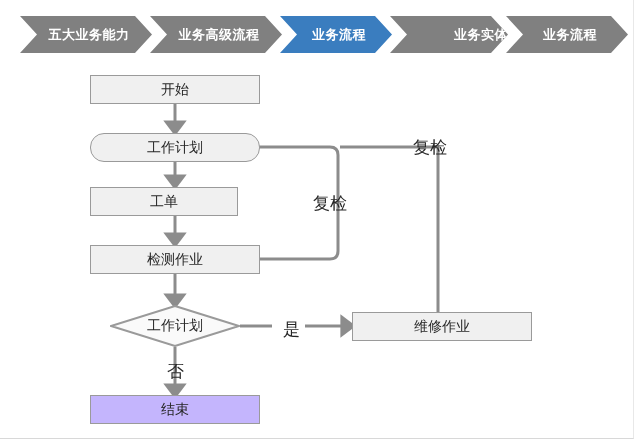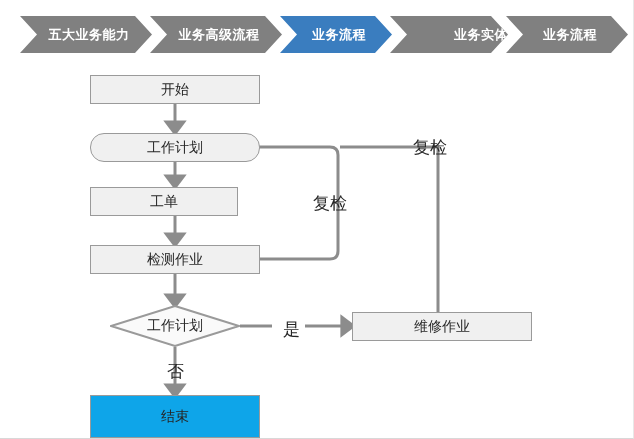--- a/index.html
+++ b/index.html
@@ -168,21 +168,21 @@
       </div>
       <div class="node" style="left: 90px; top: 187px; width: 148px; height: 29px; background: rgb(240, 240, 240); border-color: rgb(154, 154, 154);">
         <span>工单</span>
       </div>
       <div class="node" style="left: 90px; top: 245px; width: 170px; height: 29px; background: rgb(240, 240, 240); border-color: rgb(154, 154, 154); text-align: right;">
         <span>检测作业</span>
       </div>
       <div class="node" style="left: 352px; top: 312px; width: 180px; height: 29px; background: rgb(240, 240, 240); border-color: rgb(154, 154, 154);">
         <span>维修作业</span>
       </div>
-      <div class="node" style="left: 90px; top: 395px; width: 170px; height: 43px; background: #0ea5e9; border-color: rgb(154, 154, 154);">
+      <div class="node" style="left: 90px; top: 395px; width: 170px; height: 29px; background: #c4b5fd; border-color: rgb(154, 154, 154);">
         <span>结束</span>
       </div>
       <div class="diamond-wrap" style="left: 110px; top: 305px; width: 130px; height: 42px;">
         <svg class="diamond-shape" viewBox="0 0 130 42" preserveAspectRatio="none">
           <polygon points="65,1 129,21 65,41 1,21" fill="#fafafa" stroke="#9a9a9a" stroke-width="2"></polygon>
         </svg>
         <span class="diamond-label">工作计划</span>
       </div>
       <span class="edge-label" style="left: 283px; top: 318px;">是</span>
       <span class="edge-label" style="left: 167px; top: 360px;">否</span>

